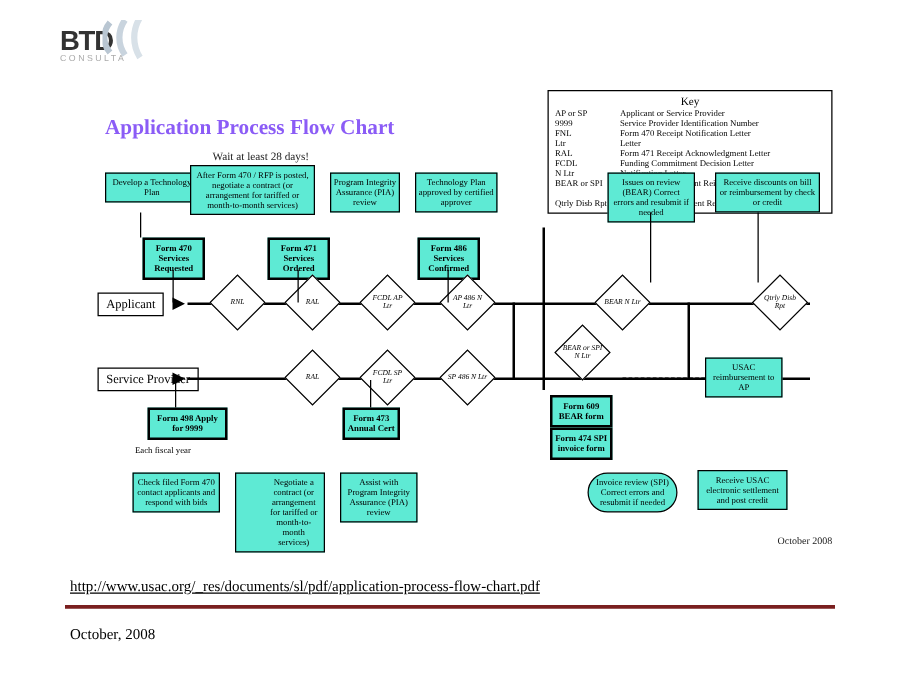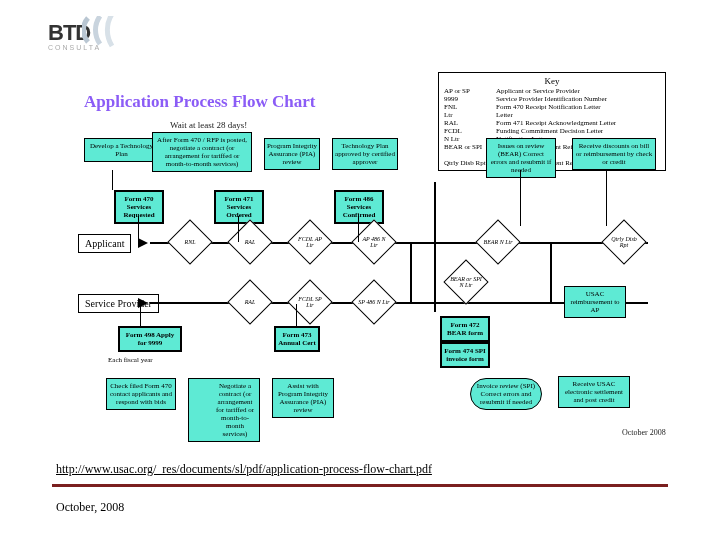--- a/index.html
+++ b/index.html
@@ -154,21 +154,21 @@
         <div></div>
         <span class="diamond-label">SP 486 N Ltr</span>
       </div>
     <div class="diamond" style="top:136px;left:372px;">
         <div></div>
         <span class="diamond-label">BEAR or SPI N Ltr</span>
       </div>
 
     <div class="box heavy" style="top:196px;left:40px;width:64px;">Form 498 Apply for 9999</div>
     <div class="box heavy" style="top:196px;left:196px;width:46px;">Form 473 Annual Cert</div>
-    <div class="box heavy" style="top:186px;left:362px;width:50px;">Form 472 BEAR form</div>
+    <div class="box heavy" style="top:186px;left:362px;width:50px;">Form 609 BEAR form</div>
     <div class="box heavy" style="top:212px;left:362px;width:50px;">Form 474 SPI invoice form</div>
 
     <div class="box" style="top:156px;left:486px;width:62px;">USAC reimbursement to AP</div>
 
     <div class="box" style="top:248px;left:28px;width:70px;">Check filed Form 470 contact applicants and respond with bids</div>
     <div class="box" style="top:248px;left:110px;width:72px;padding-left:24px;">Negotiate a contract (or arrangement for tariffed or month-to-month services)</div>
     <div class="box" style="top:248px;left:194px;width:62px;">Assist with Program Integrity Assurance (PIA) review</div>
     <div class="box" style="top:248px;left:392px;width:72px;border-radius:16px;">Invoice review (SPI) Correct errors and resubmit if needed</div>
     <div class="box" style="top:246px;left:480px;width:72px;">Receive USAC electronic settlement and post credit</div>
 

